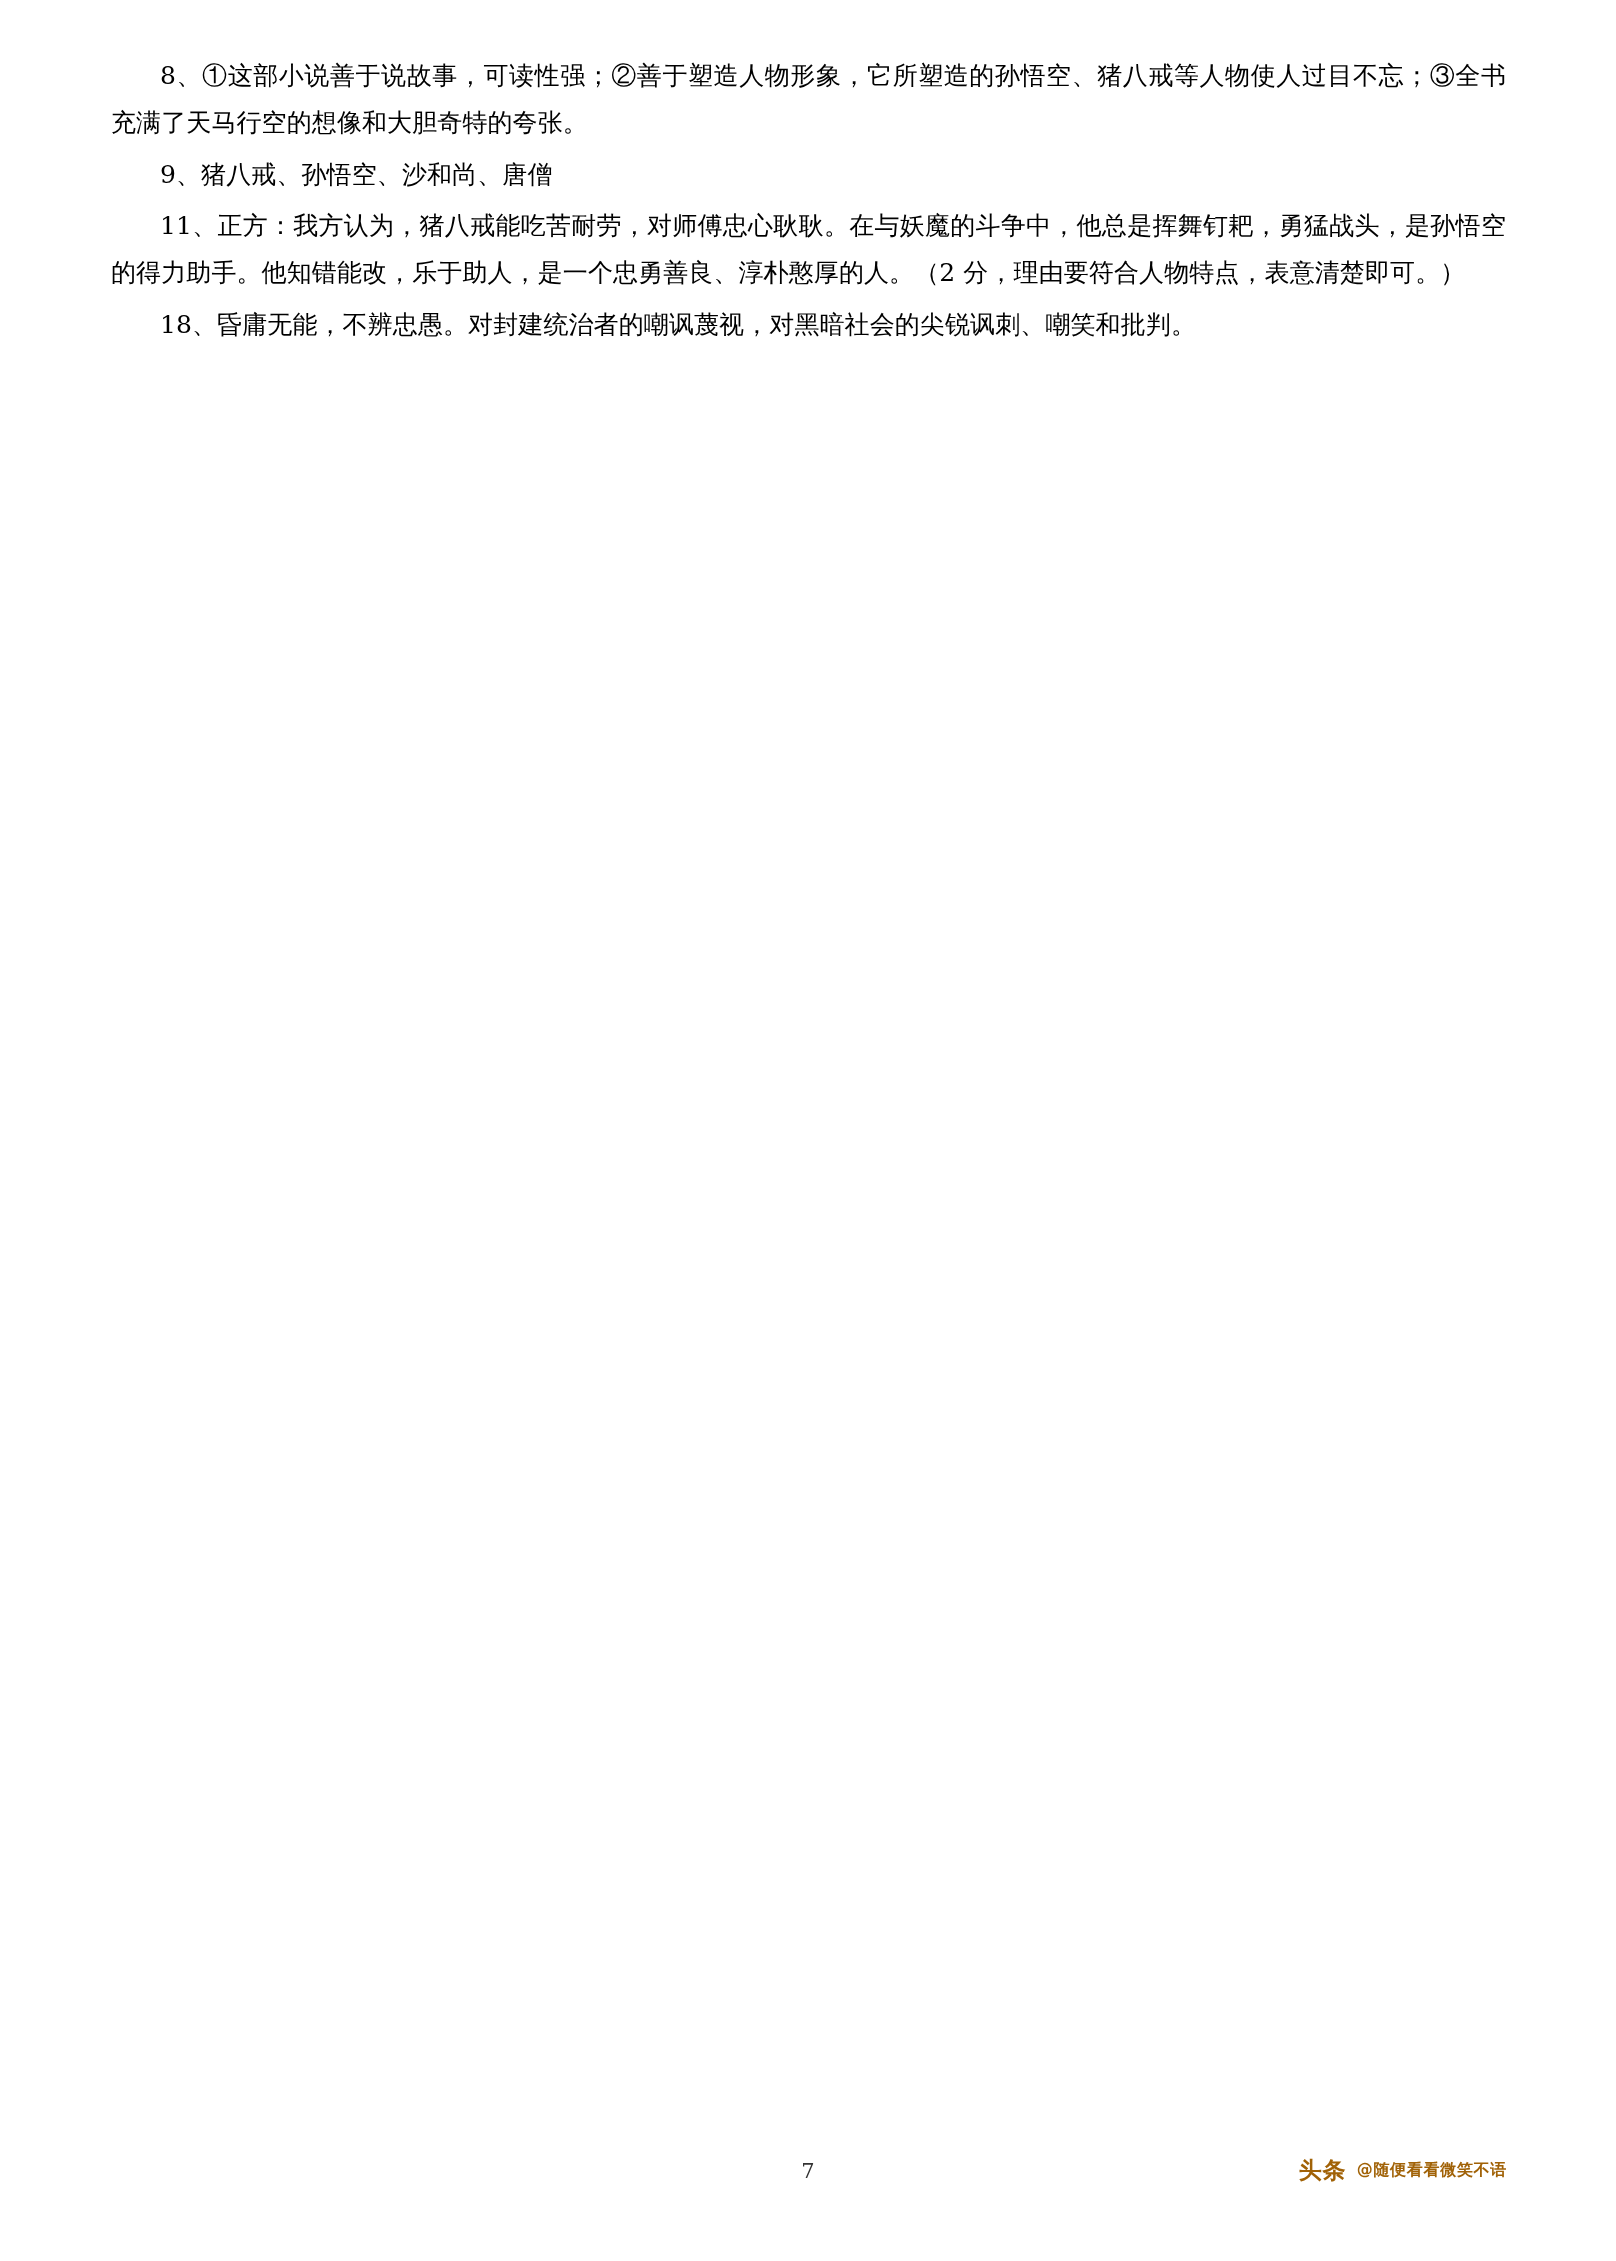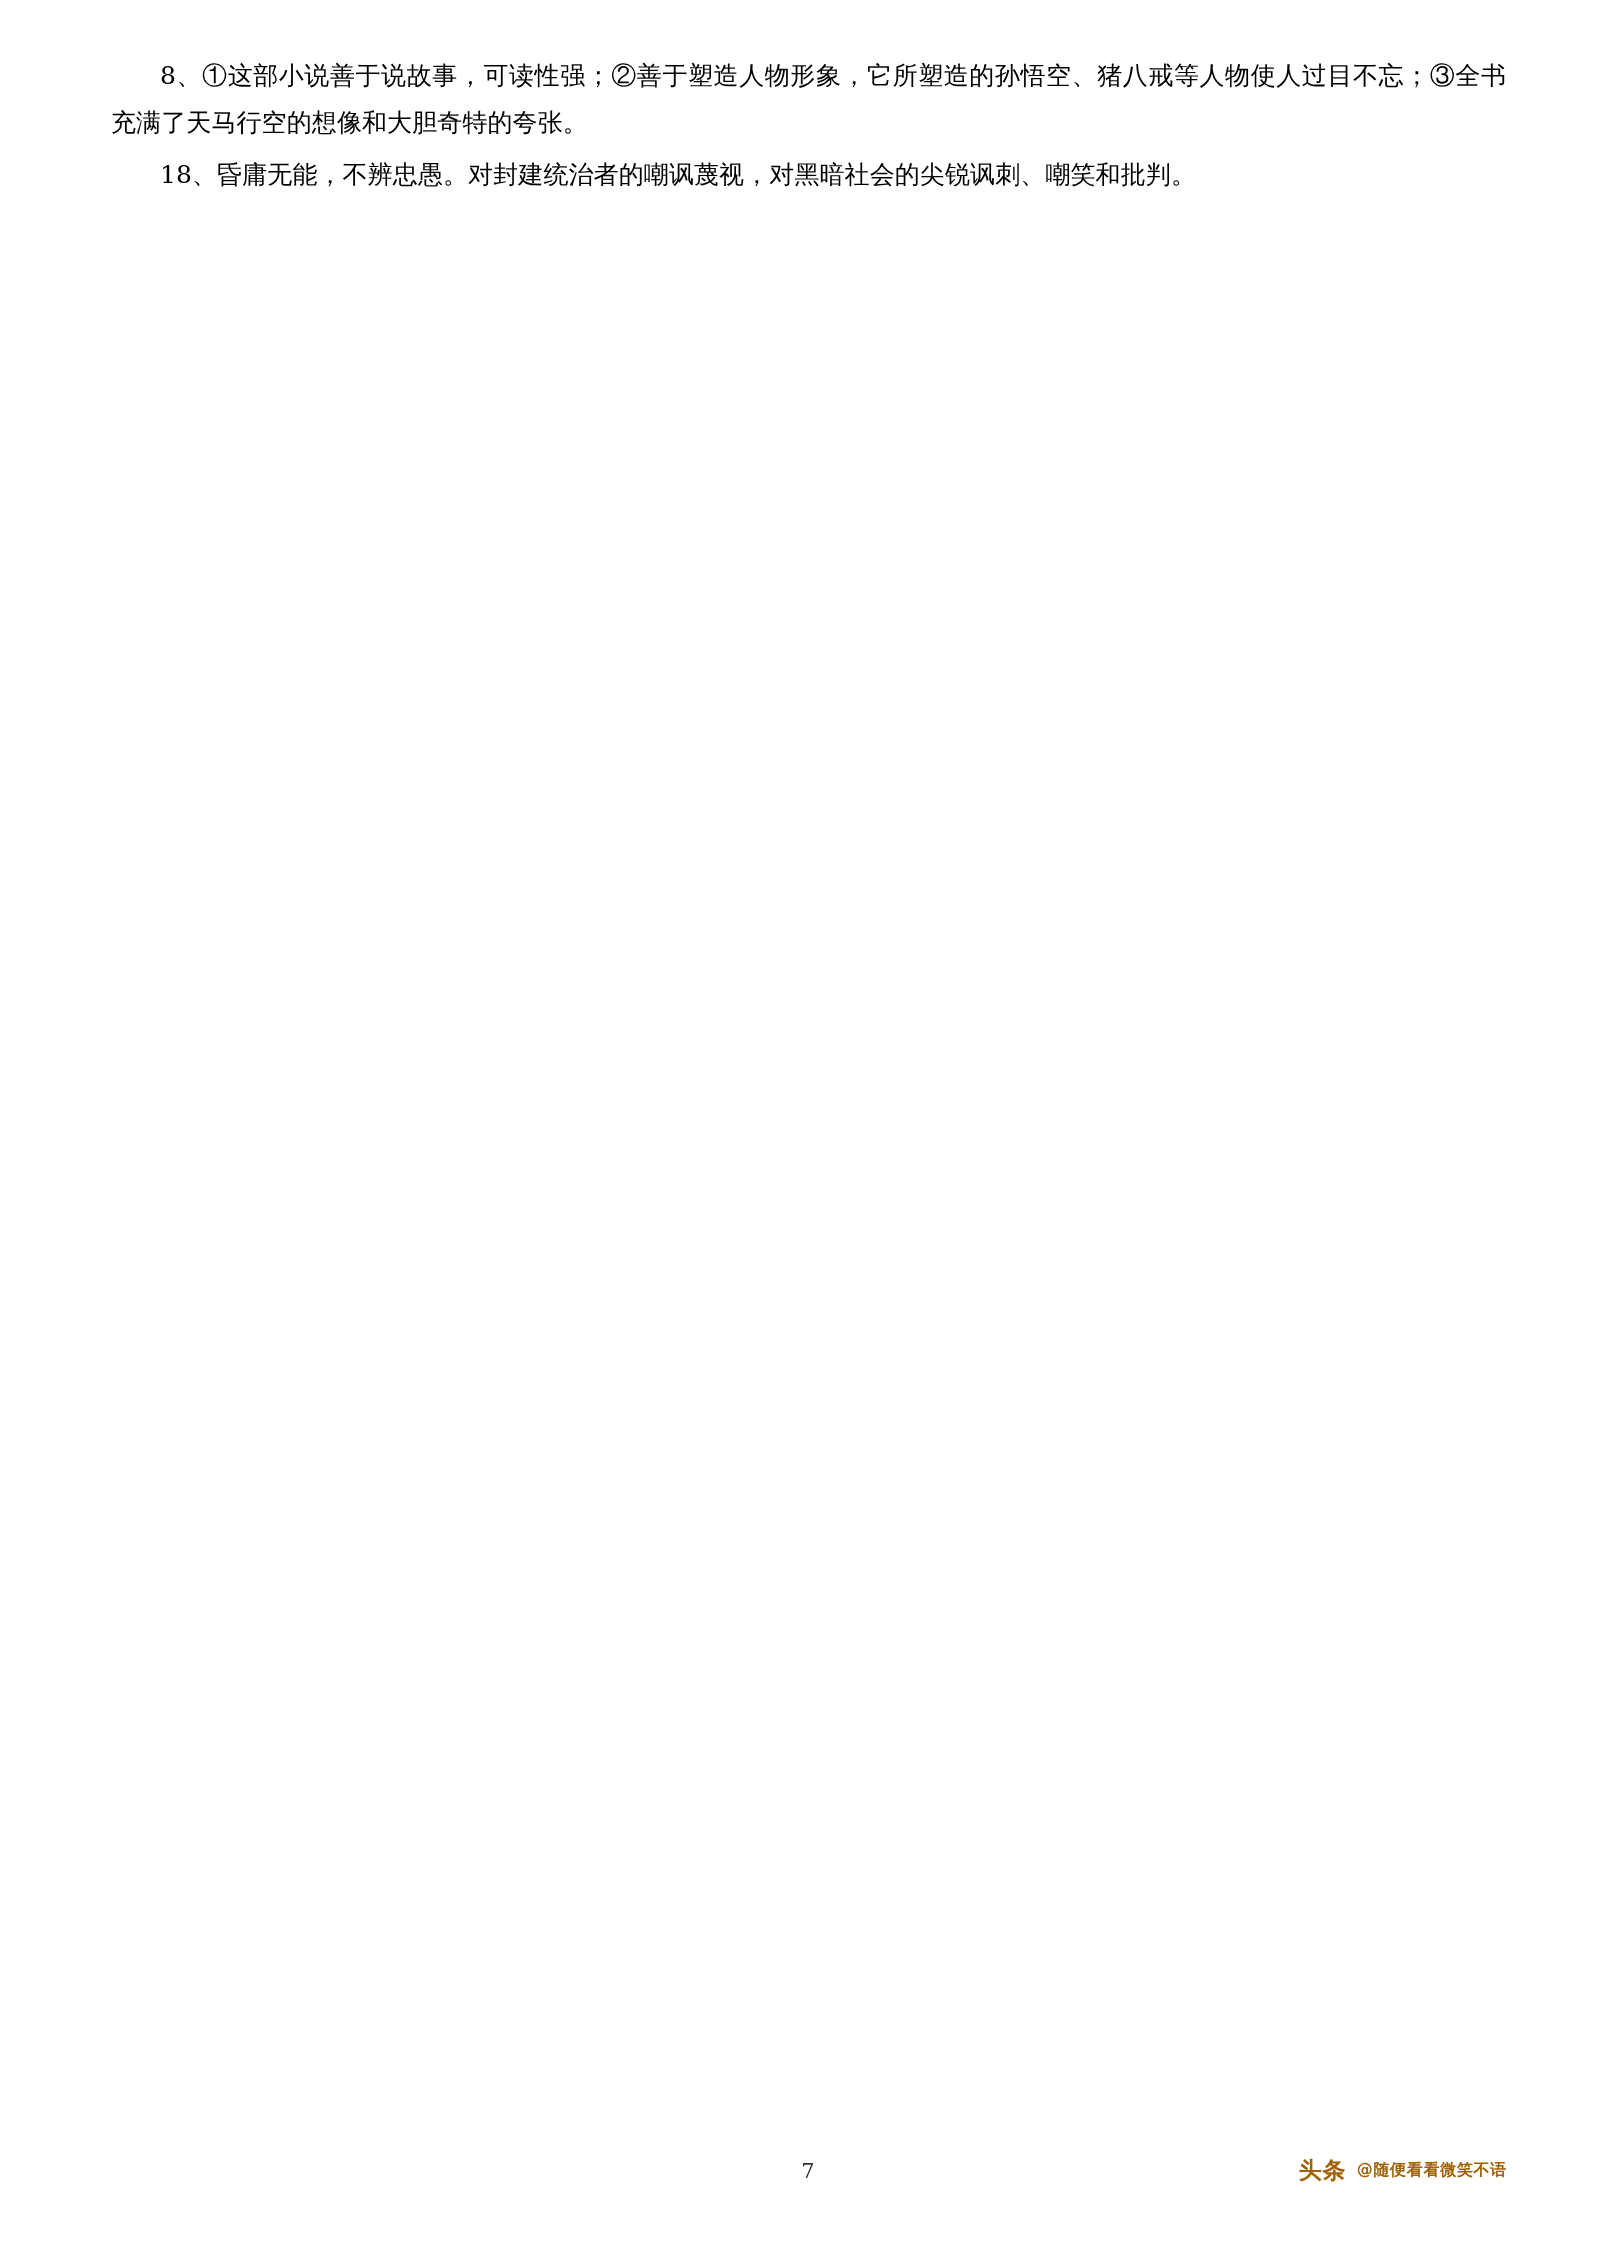--- a/index.html
+++ b/index.html
@@ -77,20 +77,22 @@
     letter-spacing: 0.7px;
   }
 </style>
 </head>
 <body>
 
 <div class="page">
 
   <div class="content">
     <p class="para">8、①这部小说善于说故事，可读性强；②善于塑造人物形象，它所塑造的孙悟空、猪八戒等人物使人过目不忘；③全书充满了天马行空的想像和大胆奇特的夸张。</p>
+    <p class="para">9、猪八戒、孙悟空、沙和尚、唐僧</p>
+    <p class="para">11、正方：我方认为，猪八戒能吃苦耐劳，对师傅忠心耿耿。在与妖魔的斗争中，他总是挥舞钉耙，勇猛战头，是孙悟空的得力助手。他知错能改，乐于助人，是一个忠勇善良、淳朴憨厚的人。（2 分，理由要符合人物特点，表意清楚即可。）</p>
     <p class="para">18、昏庸无能，不辨忠愚。对封建统治者的嘲讽蔑视，对黑暗社会的尖锐讽刺、嘲笑和批判。</p>
   </div>
 
   <div class="footer">
     <div class="page-number">7</div>
     <div class="watermark">
       <span class="brand">头条</span>
       <span class="handle">@随便看看微笑不语</span>
     </div>
   </div>

